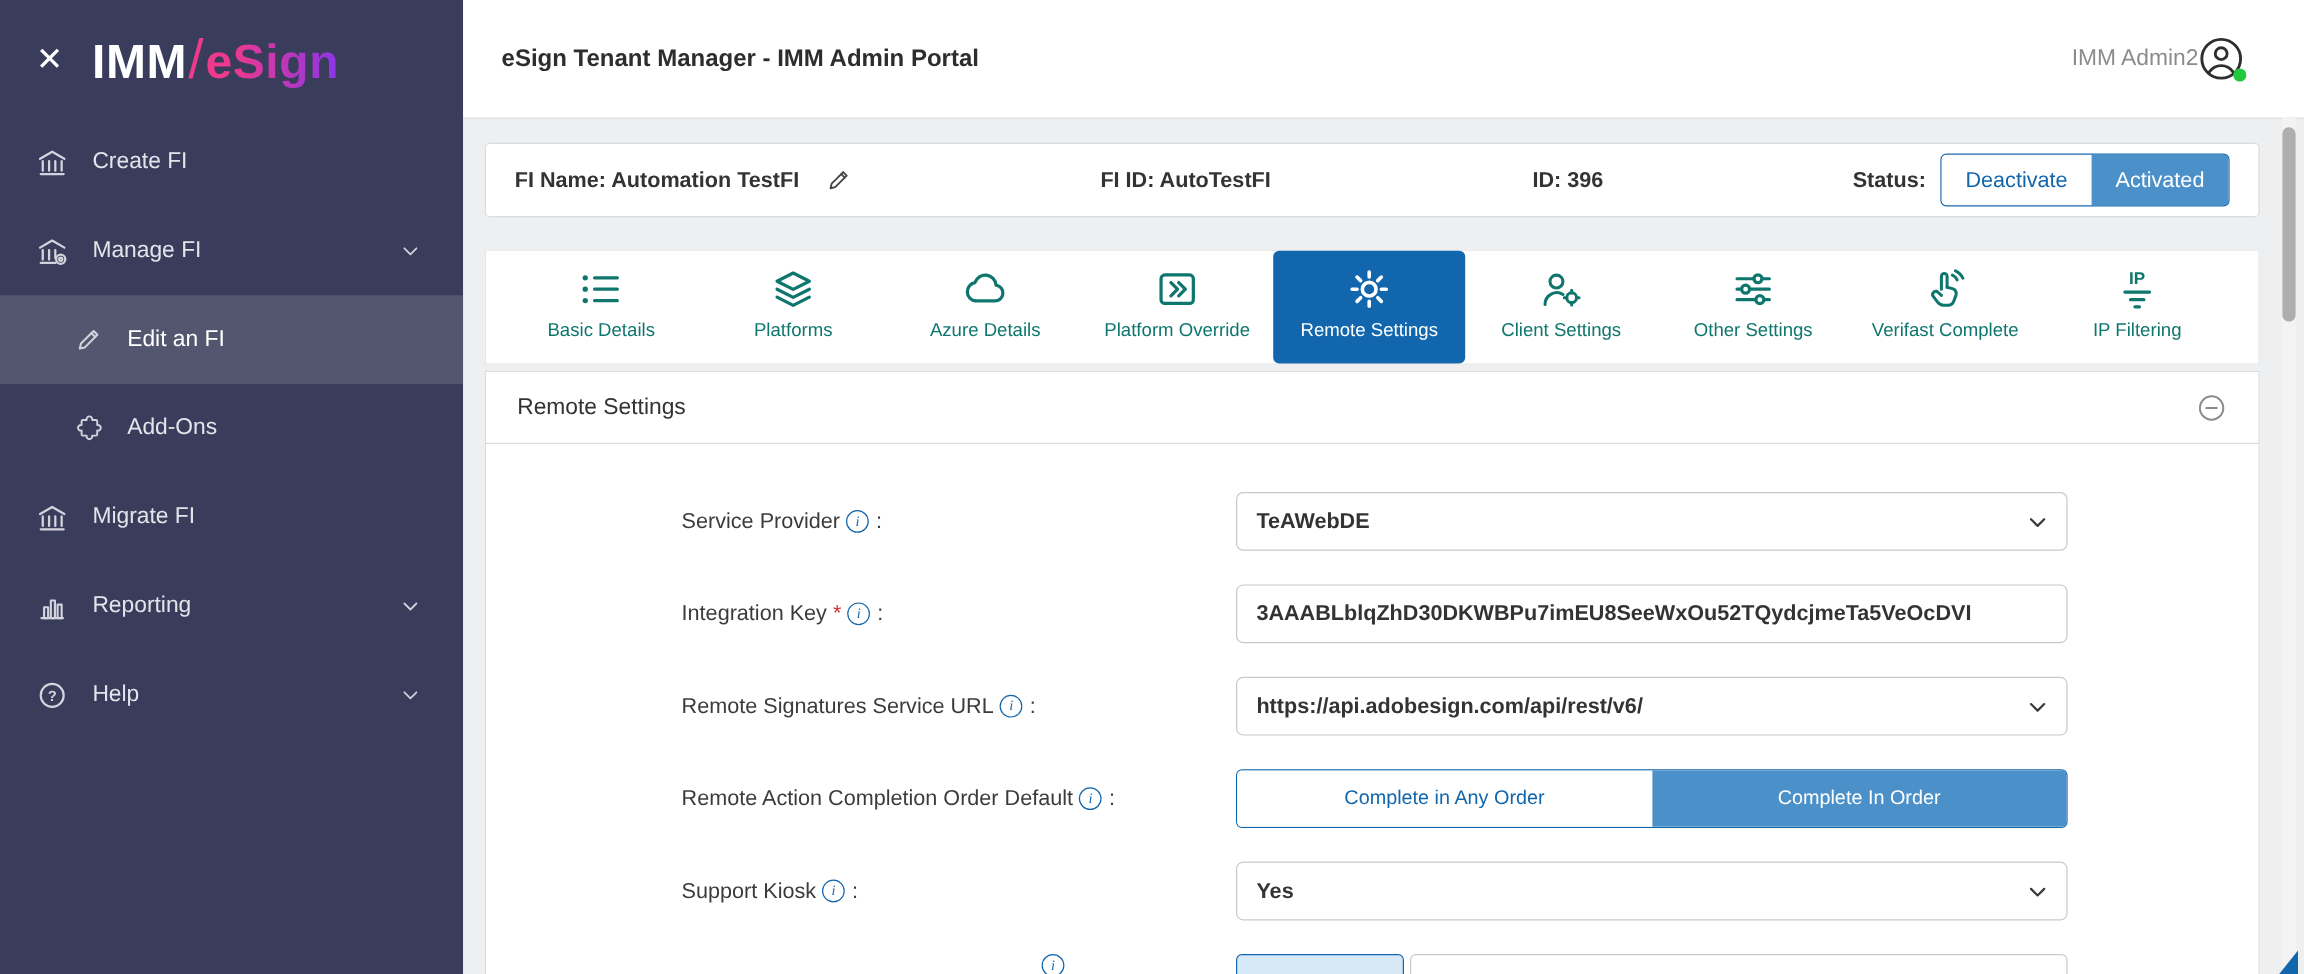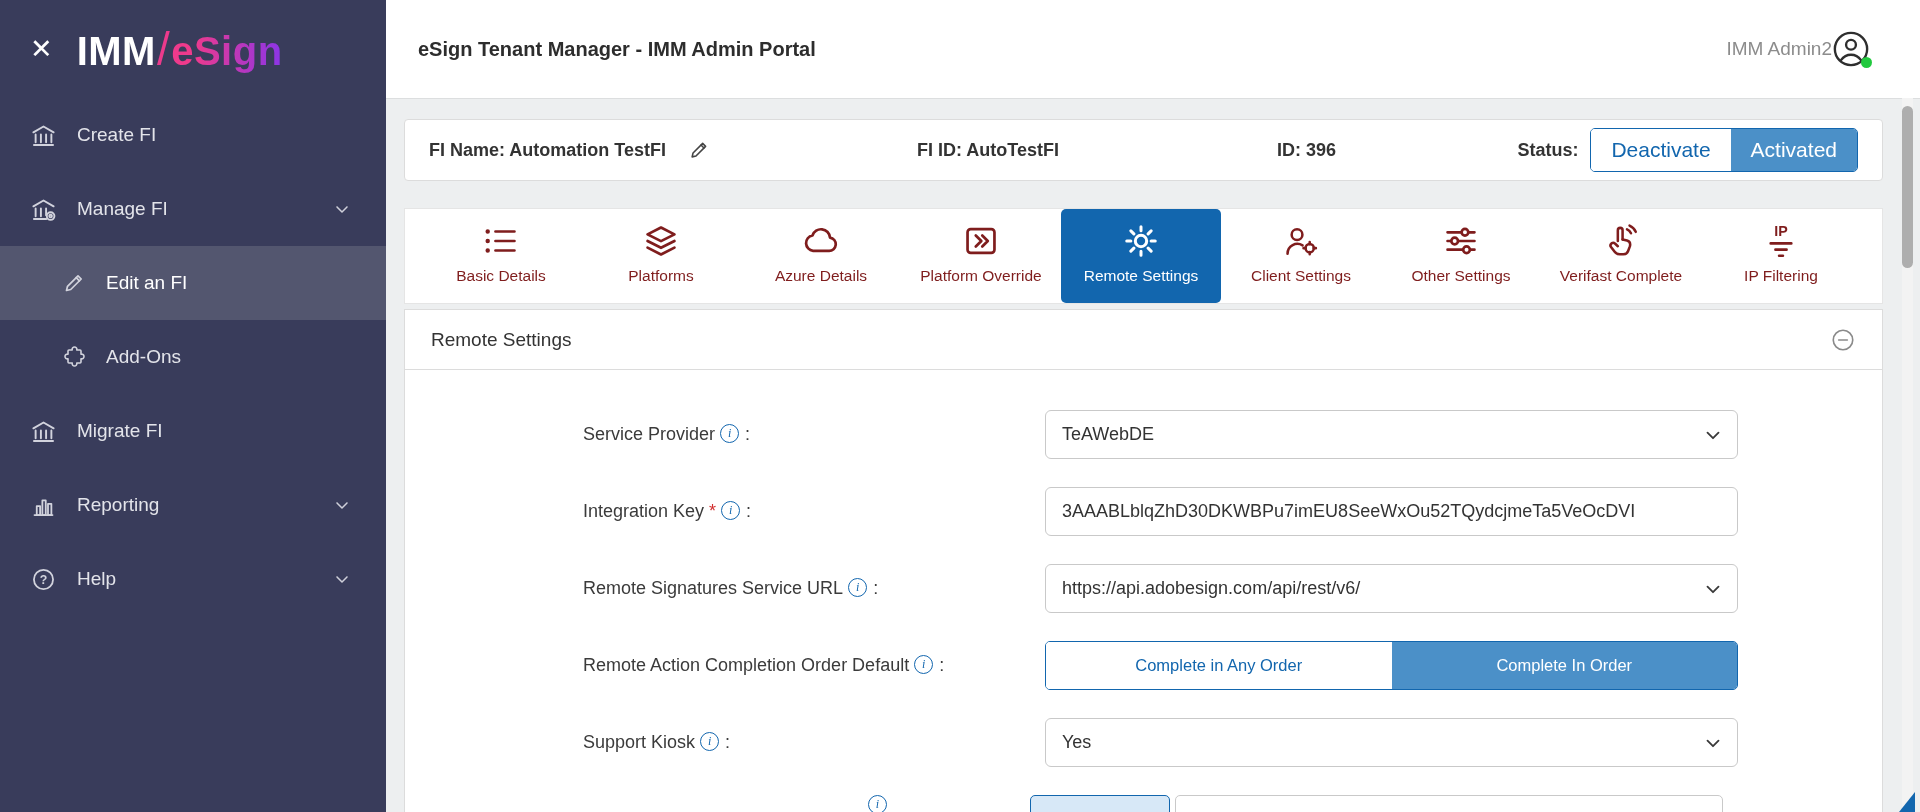--- a/index.html
+++ b/index.html
@@ -46,53 +46,53 @@
     border: 1px solid #dcdcdc; border-radius: 4px; display: flex; align-items: center;
     padding: 0 24px; font-size: 18px; font-weight: 600; color: #333; }
   .fi-name { display: flex; align-items: center; gap: 22px; width: 488px; }
   .edit-pencil { width: 22px; height: 22px; color: #444; cursor: pointer; }
   .fi-id { width: 360px; }
   .fi-rec { flex: 1; }
   .status-group { display: flex; align-items: center; gap: 12px; }
   .status-toggle { display: flex; border: 1px solid #1266ae; border-radius: 5px;
     overflow: hidden; height: 44px; }
   .tbtn { display: flex; align-items: center; justify-content: center;
-    font-size: 21px; font-weight: 400; padding: 0 20px; cursor: pointer; }
+    font-size: 18px; font-weight: 400; padding: 0 20px; cursor: pointer; }
   .tbtn.off { background: #fff; color: #1266ae; }
   .tbtn.on { background: #4b90c8; color: #fff; }
 
   
   .tabbar { margin: 27px 37px 0 18px; height: 96px; background: #fff;
     border: 1px solid #e5e5e5; display: flex; align-items: stretch; padding-left: 16px; }
   .tab { width: 160px; display: flex; flex-direction: column; align-items: center;
-    padding-top: 13px; gap: 7px; color: #7f1d1d; border-radius: 5px; cursor: pointer; }
+    padding-top: 13px; gap: 7px; color: #0f766e; border-radius: 5px; cursor: pointer; }
   .tab .ticon { width: 38px; height: 38px; }
   .tab .tlabel { font-size: 15.5px; text-align: center; }
   .tab.active { background: #1266ae; color: #fff; }
 
   
   .section-bar { margin: 5px 37px 0 18px; height: 61px; background: #fff;
     border: 1px solid #dcdcdc; display: flex; align-items: center; padding: 0 26px; }
   .section-title { font-size: 19px; color: #333; }
   .collapse { margin-left: auto; width: 26px; height: 26px; color: #8a8a8a; cursor: pointer; }
 
   .form-panel { margin: 0 37px 0 18px; background: #fff; border: 1px solid #dcdcdc;
     border-top: none; height: 470px; padding-top: 40px; }
   .form-row { display: flex; align-items: center; margin: 0 0 28px 163px; }
-  .row-label { width: 462px; display: flex; color: #3b3b3b; font-size: 18px; margin-left: 15px; }
+  .row-label { width: 462px; display: flex; align-items: center; color: #3b3b3b; font-size: 18px; }
   .req { color: #d22f2f; margin-left: 5px; }
   .info { width: 19px; height: 19px; min-width: 19px; border: 1.4px solid #1266ae;
     border-radius: 50%; color: #1266ae; font-size: 12px; display: inline-flex;
     align-items: center; justify-content: center; font-style: italic;
     font-family: "Liberation Serif", serif; margin-left: 5px; cursor: pointer; }
   .colon { margin-left: 6px; font-size: 18px; color: #3b3b3b; }
   .control { width: 693px; height: 49px; border: 1px solid #c9c9c9; border-radius: 6px;
     background: #fff; display: flex; align-items: center; padding: 0 44px 0 16px;
     font-size: 18px; color: #333; position: relative; cursor: pointer;
-    white-space: nowrap; overflow: hidden; }
+    white-space: nowrap; overflow: hidden; font-weight: bold; }
   .control.noarrow { padding-right: 10px; }
   .caret { position: absolute; right: 13px; top: 50%; transform: translateY(-50%);
     width: 22px; height: 22px; color: #3a3a3a; }
   .order-toggle { width: 693px; height: 49px; display: flex; border: 1px solid #1266ae;
     border-radius: 5px; overflow: hidden; }
   .order-toggle .tbtn { flex: 1; font-size: 16.5px; }
   .partial-row { display: flex; align-items: flex-start; margin-left: 163px; }
   .partial-label { width: 462px; display: flex; }
   .partial-label .info { margin-left: 300px; }
   .partial-a { width: 140px; height: 49px; background: #d7e8f7; border: 1px solid #1266ae;

